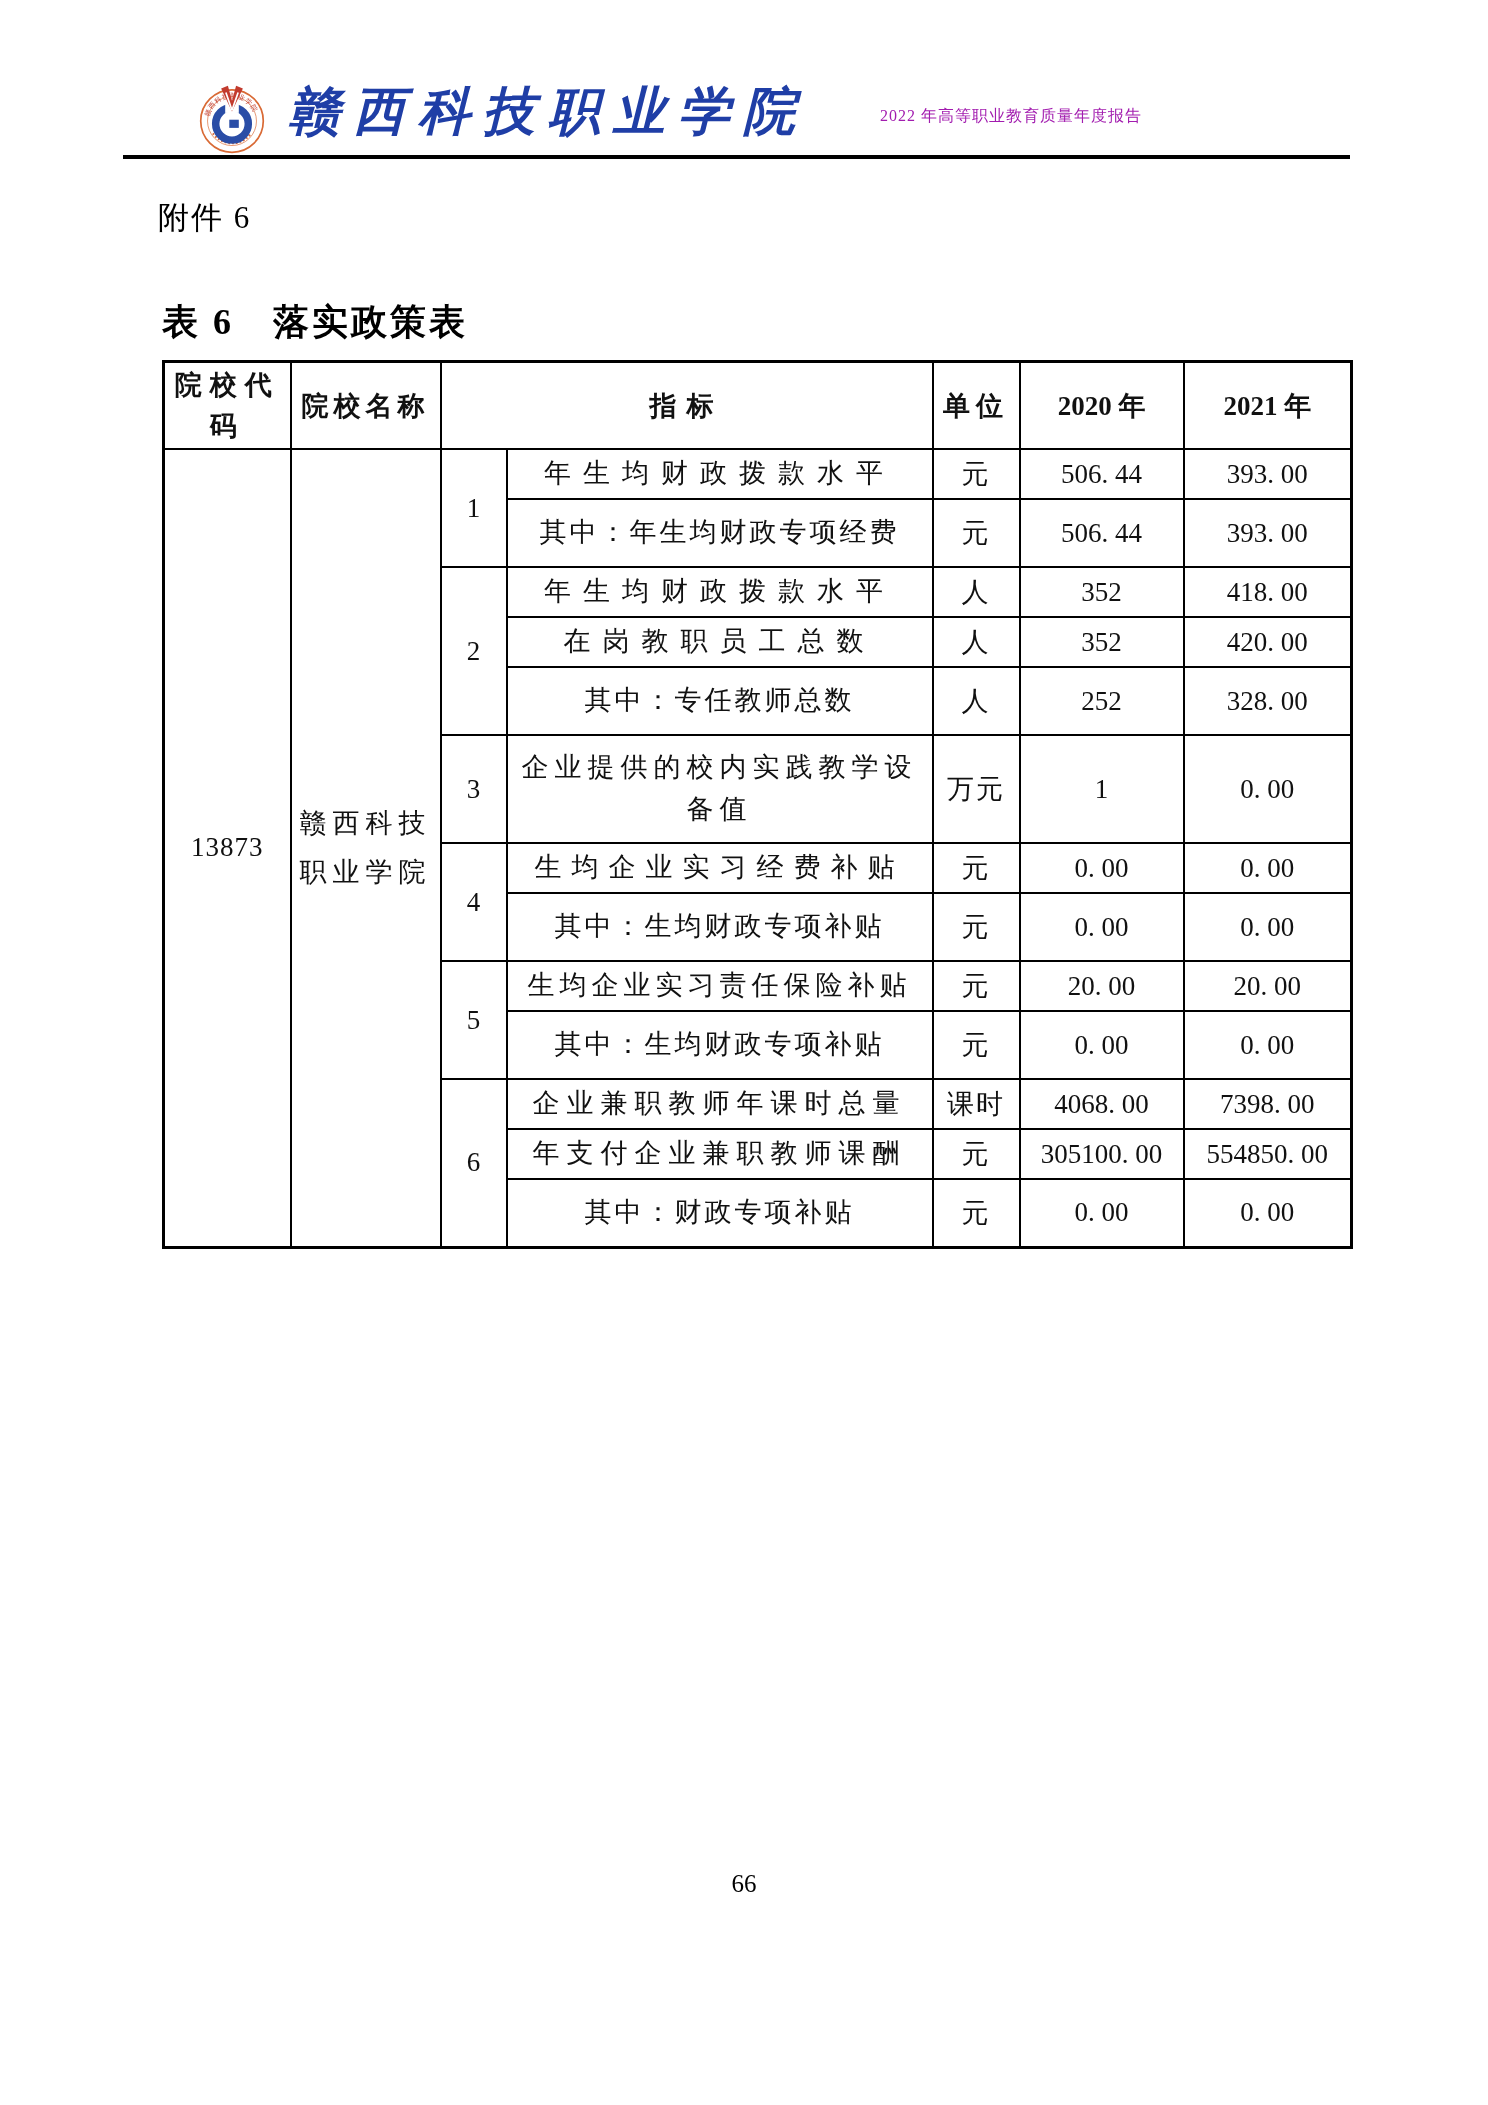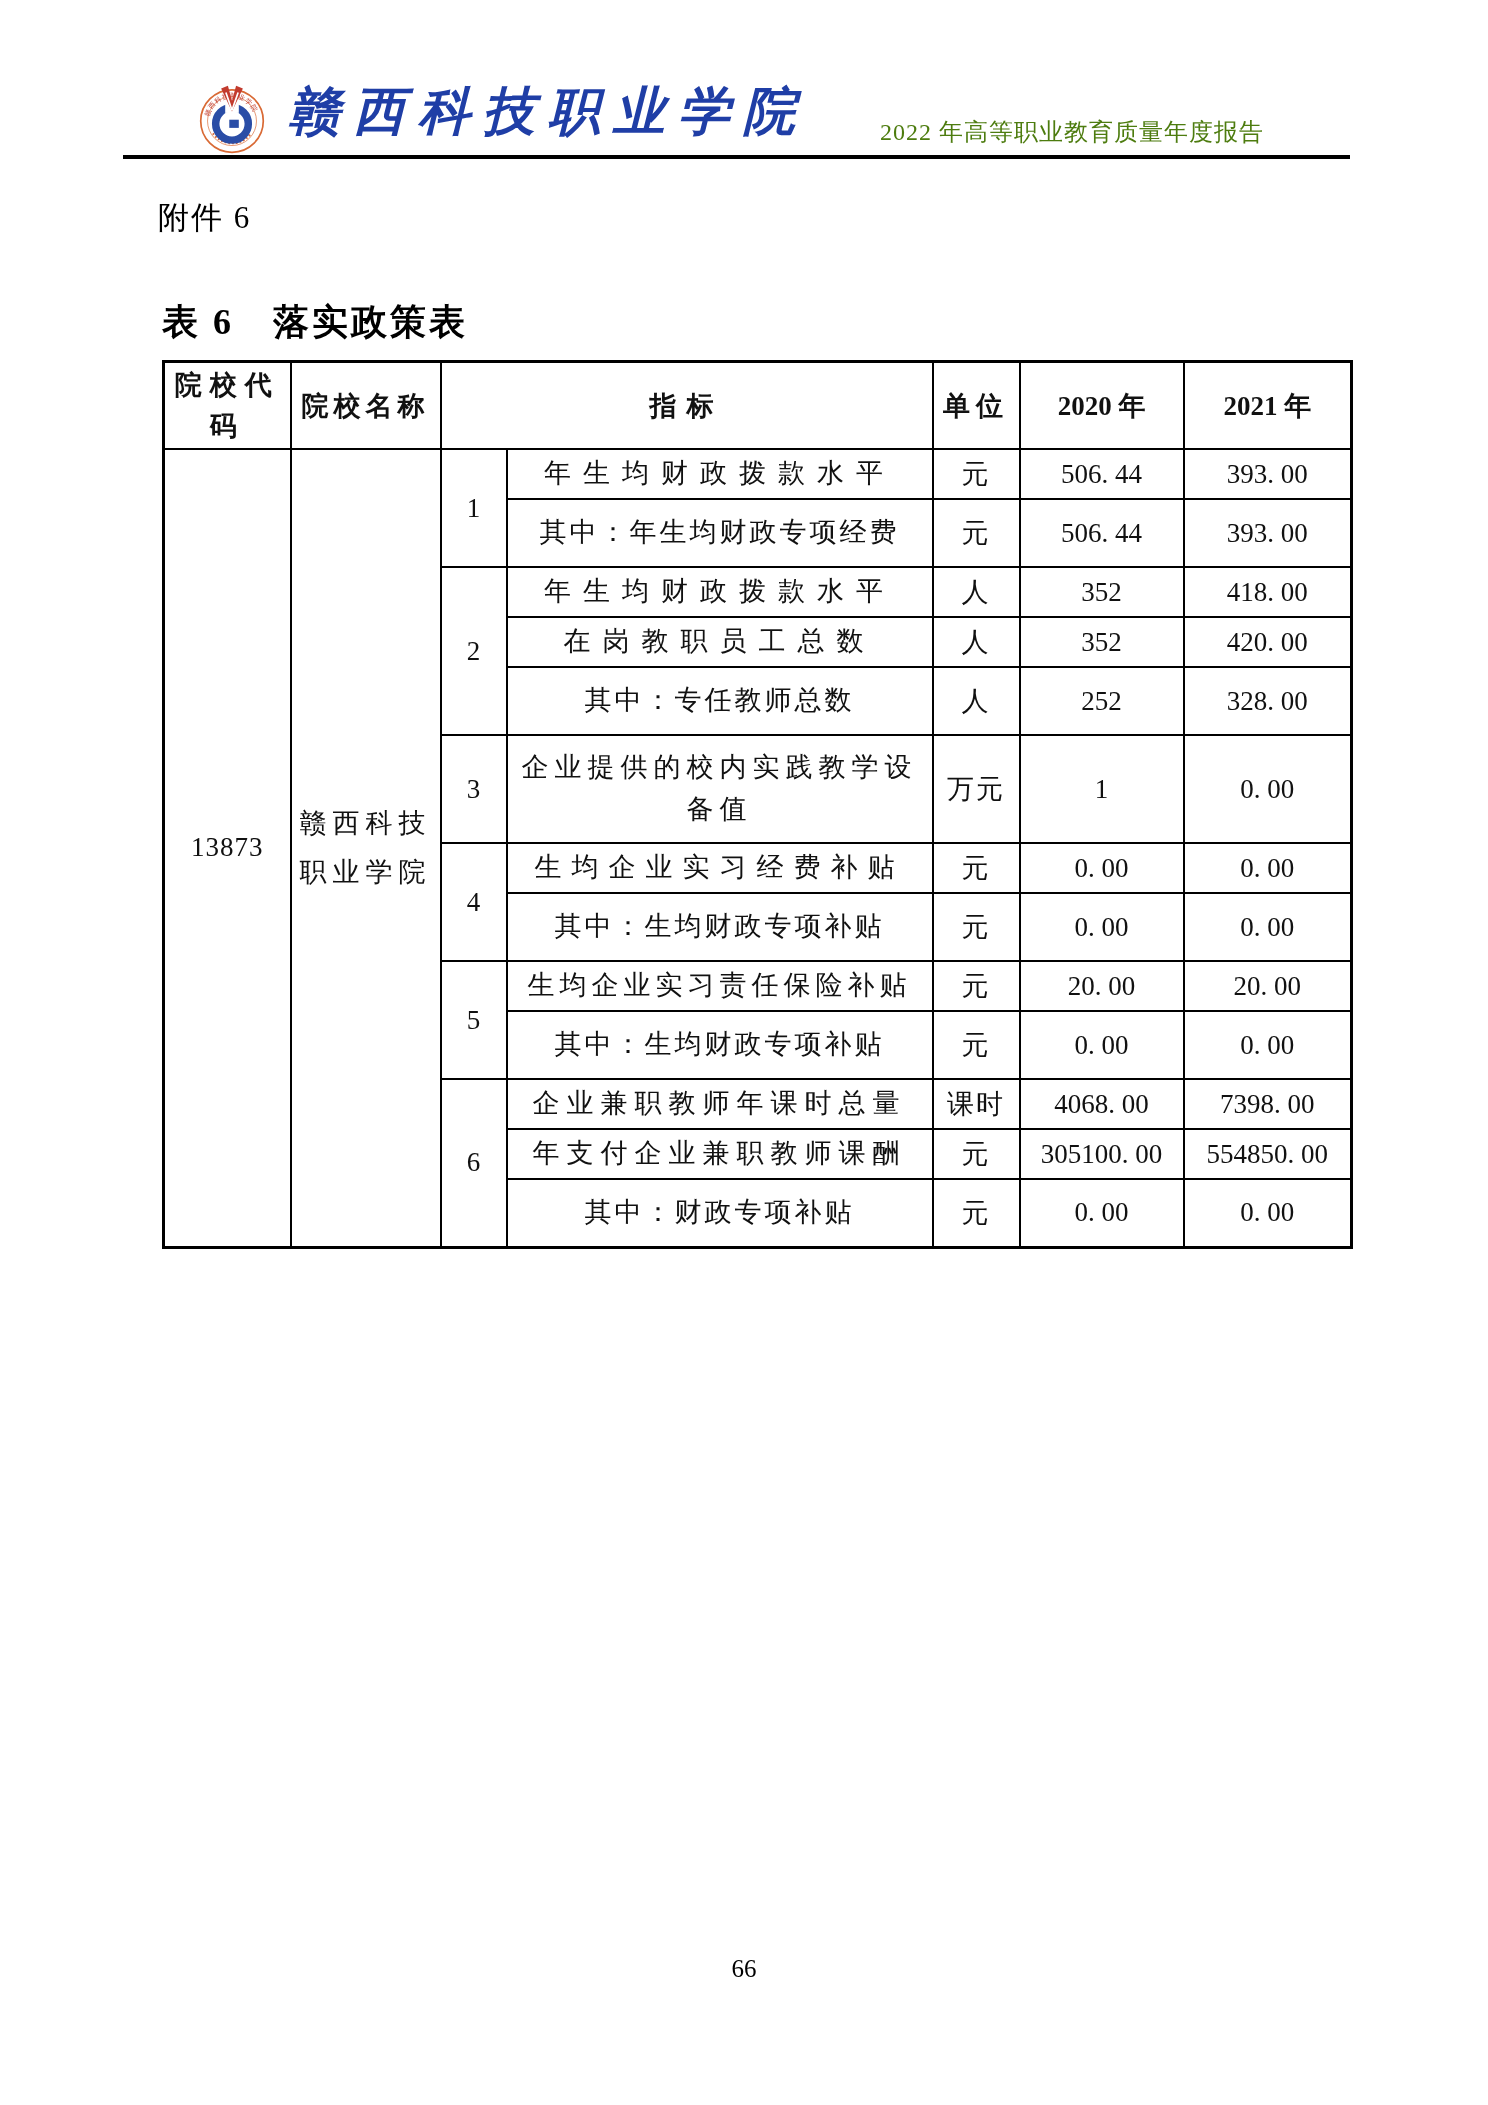--- a/index.html
+++ b/index.html
@@ -12,22 +12,22 @@
     overflow:hidden;
   }
   
   .logo{position:absolute;left:198px;top:76px;}
   .school-name{
     position:absolute;left:288px;top:76px;width:560px;height:72px;
     font-size:52px;font-weight:bold;font-style:italic;
     letter-spacing:13px;color:#1f3ea6;line-height:72px;white-space:nowrap;
   }
   .report-title{
-    position:absolute;left:880px;top:116px;
-    font-size:24px;letter-spacing:1px;color:#4d7c0f;white-space:nowrap;
+    position:absolute;left:880px;top:106px;
+    font-size:16px;letter-spacing:1px;color:#a21caf;white-space:nowrap;
   }
   .hdr-rule{
     position:absolute;left:123px;top:155px;width:1227px;height:4px;
     background:#000;
   }
   
   .attachment{
     position:absolute;left:158px;top:197px;
     font-size:31px;color:#000;letter-spacing:2px;
   }
@@ -65,21 +65,21 @@
   td.ls12{letter-spacing:12px;}
   td.ls10{letter-spacing:10px;}
   td.ls7{letter-spacing:7px;}
   td.ls6{letter-spacing:6px;}
   td.ls5{letter-spacing:5px;}
   td.sub{padding-left:48px;letter-spacing:3px;}
   td.unit{letter-spacing:2px;}
   td.val{letter-spacing:0;margin-top:28px;}
   
   .pagenum{
-    position:absolute;left:0;top:1955px;width:1488px;
+    position:absolute;left:0;top:1870px;width:1488px;
     text-align:center;font-size:25px;color:#000;
   }
 </style>
 </head>
 <body>
 
 <div class="page">
 
   <svg class="logo" width="68" height="82" viewBox="0 0 100 120">
     <circle cx="50" cy="66" r="46" fill="#ffffff" stroke="#d96a35" stroke-width="2.5"></circle>

